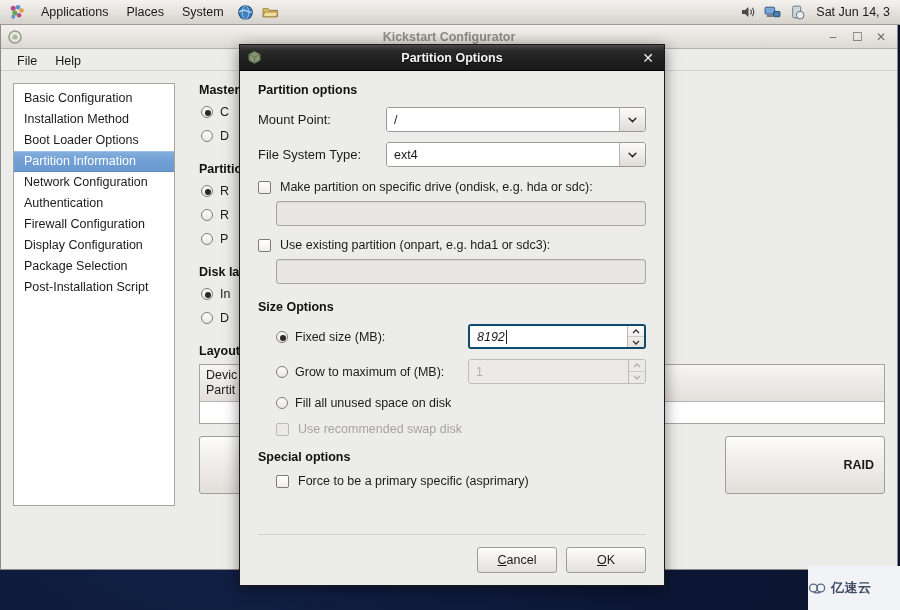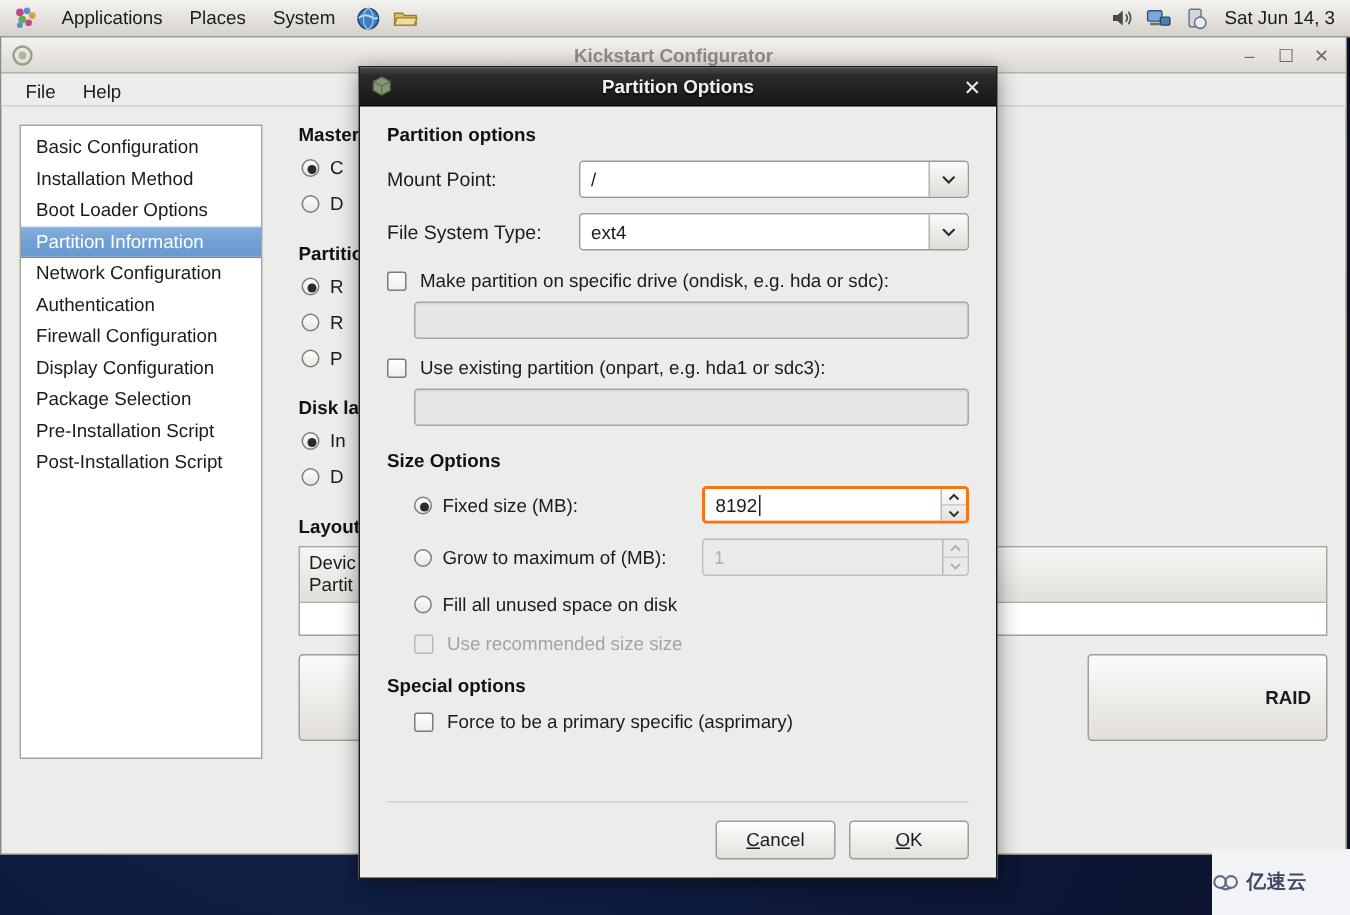--- a/index.html
+++ b/index.html
@@ -202,21 +202,21 @@
     box-shadow: inset 0 1px 2px rgba(0,0,0,.07);
   }
 
   .opt-row { display: flex; align-items: center; margin-bottom: 10px; }
   .opt-row .lbl { font-size: 12.5px; color: #1b1b1b; margin-right: auto; white-space: nowrap; }
   .spin {
     width: 178px; height: 25px; flex: none; display: flex;
     border: 1px solid #9d9a94; border-radius: 3px; overflow: hidden;
     background: #fff;
   }
-  .spin.focus { border: 2px solid #f97316; }
+  .spin.focus { border: 2px solid #0c4a6e; font-style: italic; }
   .spin .sv {
     flex: 1; display: flex; align-items: center; padding-left: 7px;
     font-size: 12.5px; color: #1b1b1b; background: #fff;
   }
   .spin .caret {
     width: 1px; height: 14px; background: #222; margin-left: 1px;
   }
   .spin.dim { background: #eceae8; border-color: #bfbcb7; }
   .spin.dim .sv { background: #eceae8; color: #b3b0ab; }
   .spin .btns {
@@ -342,21 +342,20 @@
       <div id="sidebar">
         <div class="side-item">Basic Configuration</div>
         <div class="side-item">Installation Method</div>
         <div class="side-item">Boot Loader Options</div>
         <div class="side-item sel">Partition Information</div>
         <div class="side-item">Network Configuration</div>
         <div class="side-item">Authentication</div>
         <div class="side-item">Firewall Configuration</div>
         <div class="side-item">Display Configuration</div>
         <div class="side-item">Package Selection</div>
-        <div class="side-item">Pre-Installation Script</div>
         <div class="side-item">Post-Installation Script</div>
       </div>
 
       <div id="rightpane">
 
         <div class="grp-title">Master</div>
         <div class="radio-row">
           <span class="radio on"></span>
           <span>C</span>
         </div>
@@ -508,21 +507,21 @@
         </div>
       </div>
 
       <div class="radio-row" style="margin-left:18px; margin-bottom:10px;">
         <span class="radio"></span>
         <span>Fill all unused space on disk</span>
       </div>
 
       <div class="chk-row" style="margin-left:18px; margin-bottom:14px;">
         <span class="chk dim"></span>
-        <span class="dim">Use recommended size size</span>
+        <span class="dim">Use recommended swap disk</span>
       </div>
 
       <div class="sec-head">Special options</div>
 
       <div class="chk-row" style="margin-left:18px;">
         <span class="chk"></span>
         <span>Force to be a primary specific (asprimary)</span>
       </div>
 
     </div>

